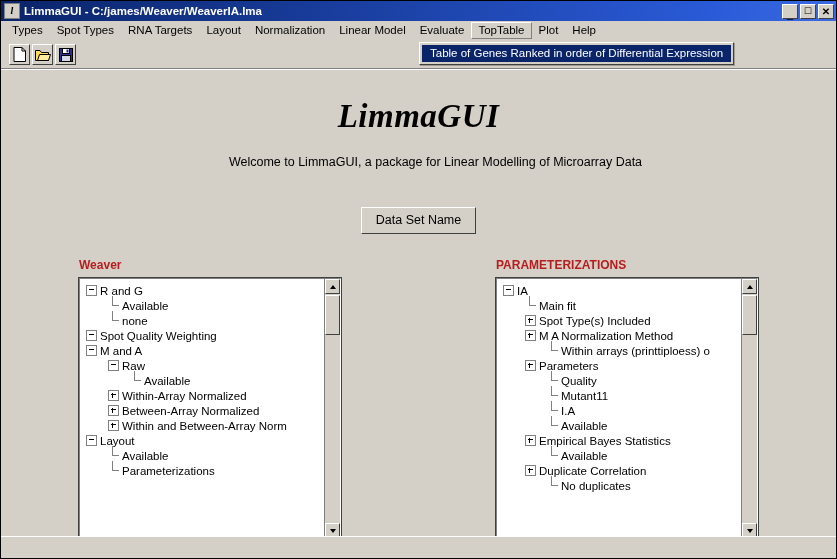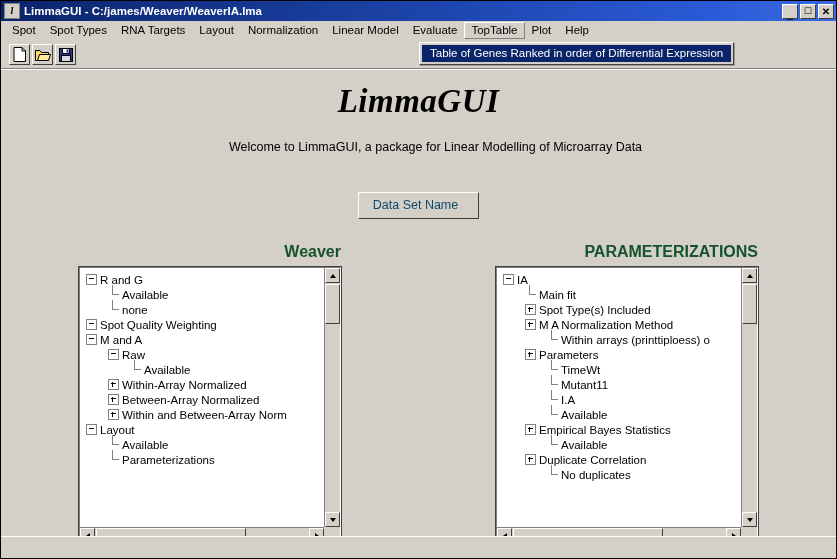--- a/index.html
+++ b/index.html
@@ -164,21 +164,21 @@
     background: #d4d0c8;
     border-top: 1px solid #ffffff;
   }
   .app-title {
     text-align: center;
     font-family: "Liberation Serif", serif;
     font-style: italic;
     font-weight: bold;
     font-size: 33px;
     color: #000;
-    padding-top: 13px;
+    padding-top: 28px;
     letter-spacing: 0.5px;
   }
   .welcome {
     text-align: center;
     font-size: 12.5px;
     color: #000;
     padding-top: 20px;
     margin-left: 34px;
   }
   .dataset-row {
@@ -186,39 +186,39 @@
     justify-content: center;
     padding-top: 38px;
   }
   .dataset-btn {
     background: #d4d0c8;
     border-top: 1px solid #ffffff;
     border-left: 1px solid #ffffff;
     border-right: 1px solid #404040;
     border-bottom: 1px solid #404040;
     font-size: 12.5px;
-    color: #0c4a6e;
-    padding: 5px 20px 6px 14px;
+    color: #000000;
+    padding: 5px 14px 6px 14px;
     font-family: "Liberation Sans", sans-serif;
   }
 
   .panes {
     display: flex;
     justify-content: space-between;
     padding: 24px 78px 0 78px;
     box-sizing: border-box;
   }
   .pane {
     width: 262px;
   }
   .pane-title {
-    text-align: right;
-    font-size: 16px;
+    text-align: left;
+    font-size: 12px;
     font-weight: bold;
-    color: #14532d;
+    color: #b91c1c;
     margin-bottom: 6px;
   }
   .tree-frame {
     width: 262px;
     height: 277px;
     background: #ffffff;
     border-top: 1px solid #808080;
     border-left: 1px solid #808080;
     border-right: 1px solid #ffffff;
     border-bottom: 1px solid #ffffff;
@@ -380,21 +380,21 @@
       <div class="tb-btn tb-max">
           <span class="glyph">☐</span>
         </div>
       <div class="tb-btn tb-close">
           <span class="glyph">✕</span>
         </div>
     </div>
   </div>
 
   <div class="menubar">
-    <div class="menu-item">Spot</div>
+    <div class="menu-item">Types</div>
     <div class="menu-item">Spot Types</div>
     <div class="menu-item">RNA Targets</div>
     <div class="menu-item">Layout</div>
     <div class="menu-item">Normalization</div>
     <div class="menu-item">Linear Model</div>
     <div class="menu-item">Evaluate</div>
     <div class="menu-item active">TopTable</div>
     <div class="menu-item">Plot</div>
     <div class="menu-item">Help</div>
   </div>
@@ -564,21 +564,21 @@
                 <span class="tree-label">Within arrays (printtiploess) o</span>
               </div>
               <div class="tree-row">
                 <div style="width: 28px; flex: 0 0 auto;"></div>
                 <div class="node-box plus"></div>
                 <span class="tree-label">Parameters</span>
               </div>
               <div class="tree-row">
                 <div style="width: 50px; flex: 0 0 auto;"></div>
                 <div class="elbow"></div>
-                <span class="tree-label">TimeWt</span>
+                <span class="tree-label">Quality</span>
               </div>
               <div class="tree-row">
                 <div style="width: 50px; flex: 0 0 auto;"></div>
                 <div class="elbow"></div>
                 <span class="tree-label">Mutant11</span>
               </div>
               <div class="tree-row">
                 <div style="width: 50px; flex: 0 0 auto;"></div>
                 <div class="elbow"></div>
                 <span class="tree-label">I.A</span>

